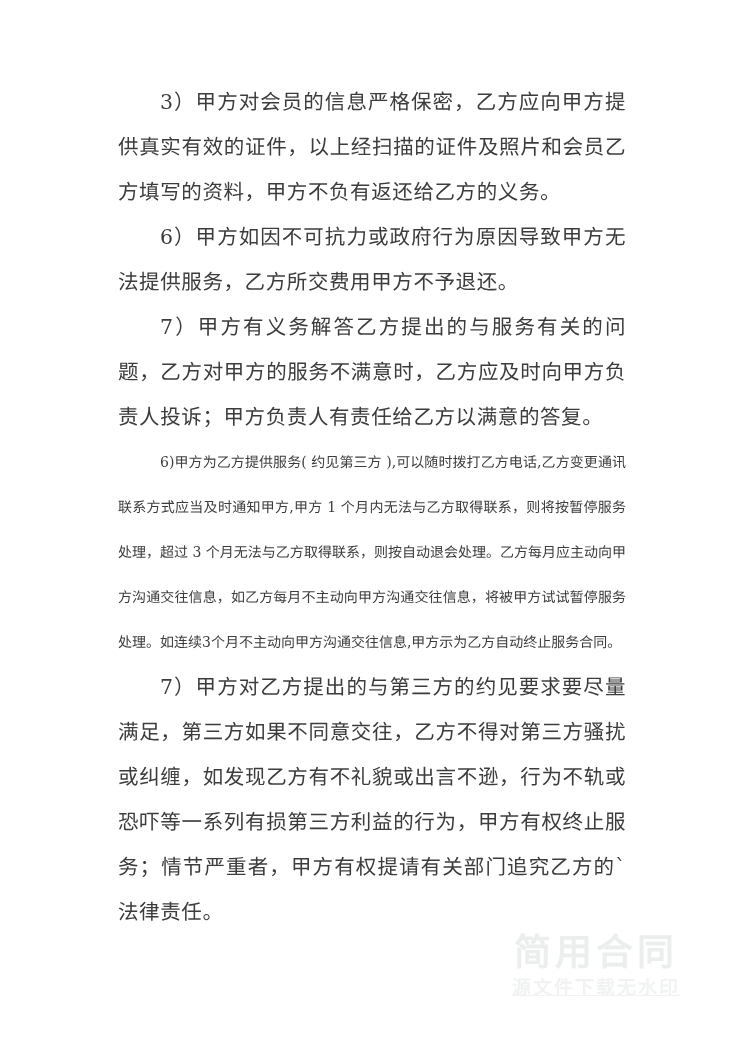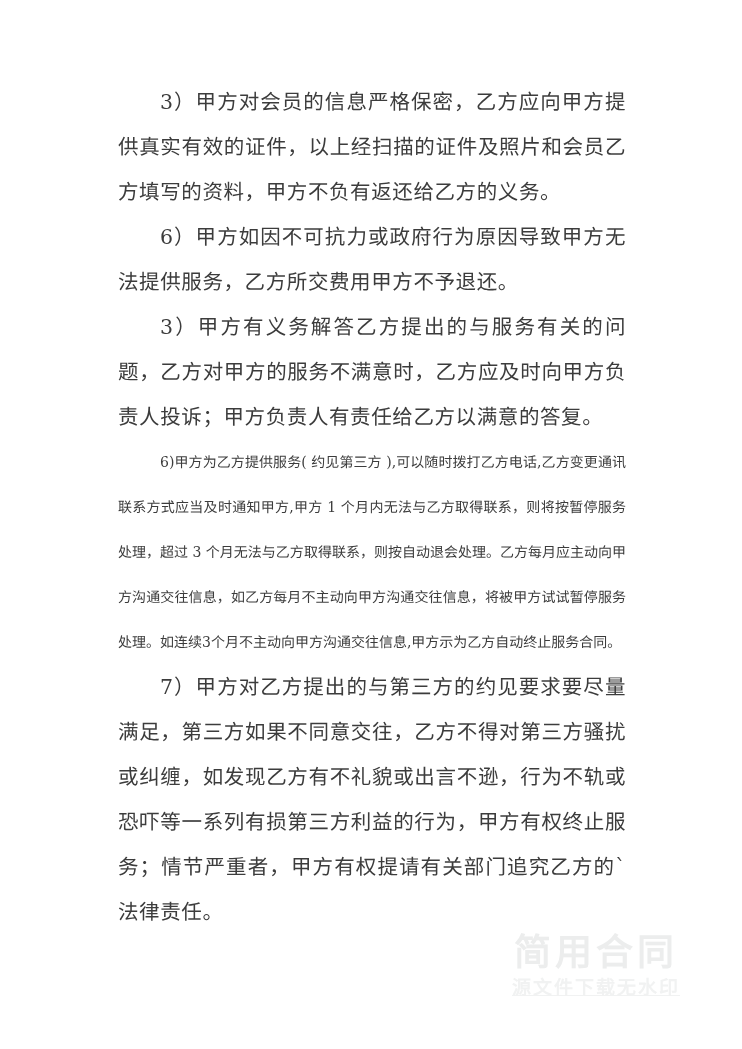--- a/index.html
+++ b/index.html
@@ -76,21 +76,21 @@
   }
 </style>
 </head>
 <body>
 
 <div class="page">
 
   <div class="doc-body">
     <p class="para">3）甲方对会员的信息严格保密，乙方应向甲方提供真实有效的证件，以上经扫描的证件及照片和会员乙方填写的资料，甲方不负有返还给乙方的义务。</p>
     <p class="para">6）甲方如因不可抗力或政府行为原因导致甲方无法提供服务，乙方所交费用甲方不予退还。</p>
-    <p class="para">3）甲方有义务解答乙方提出的与服务有关的问题，乙方对甲方的服务不满意时，乙方应及时向甲方负责人投诉；甲方负责人有责任给乙方以满意的答复。</p>
+    <p class="para">7）甲方有义务解答乙方提出的与服务有关的问题，乙方对甲方的服务不满意时，乙方应及时向甲方负责人投诉；甲方负责人有责任给乙方以满意的答复。</p>
     <p class="para tight">6)甲方为乙方提供服务( 约见第三方 ),可以随时拨打乙方电话,乙方变更通讯联系方式应当及时通知甲方,甲方 1 个月内无法与乙方取得联系，则将按暂停服务处理，超过 3 个月无法与乙方取得联系，则按自动退会处理。乙方每月应主动向甲方沟通交往信息，如乙方每月不主动向甲方沟通交往信息，将被甲方试试暂停服务处理。如连续3个月不主动向甲方沟通交往信息,甲方示为乙方自动终止服务合同。</p>
     <p class="para">7）甲方对乙方提出的与第三方的约见要求要尽量满足，第三方如果不同意交往，乙方不得对第三方骚扰或纠缠，如发现乙方有不礼貌或出言不逊，行为不轨或恐吓等一系列有损第三方利益的行为，甲方有权终止服务；情节严重者，甲方有权提请有关部门追究乙方的`法律责任。</p>
 
   </div>
 
   <div class="watermark">
     <span class="wm-main">简用合同</span>
     <span class="wm-sub">源文件下载无水印</span>
   </div>
 

